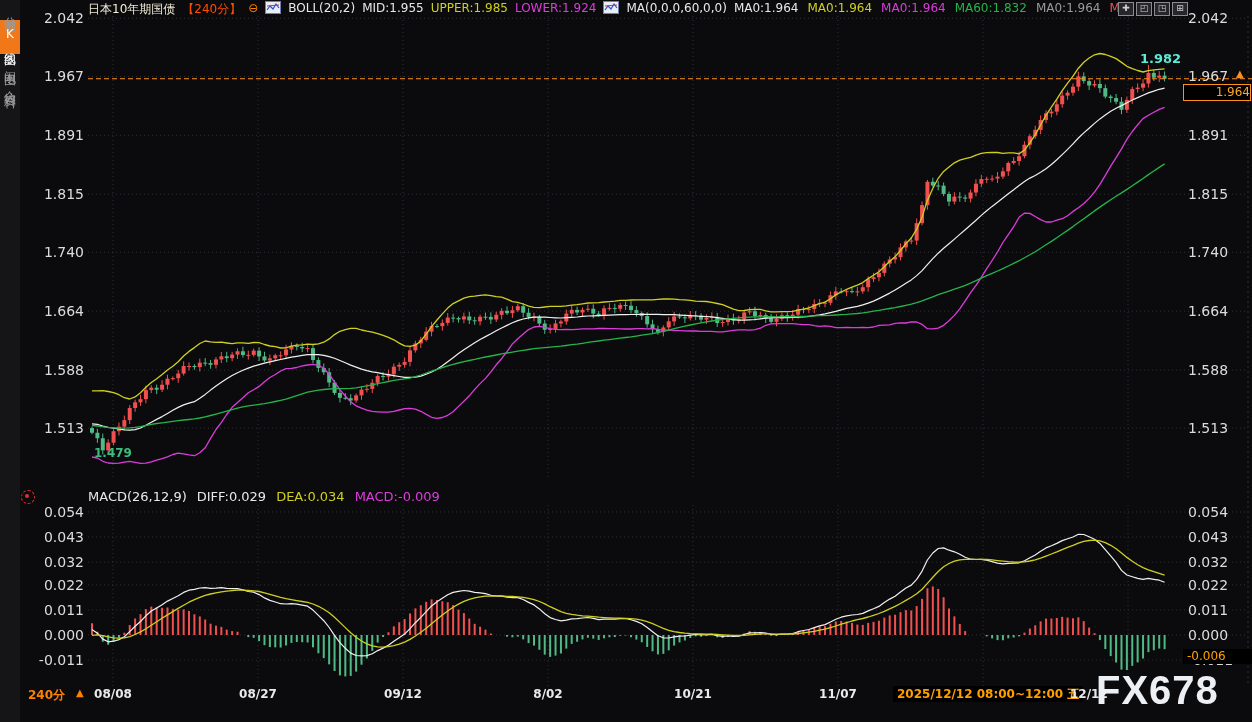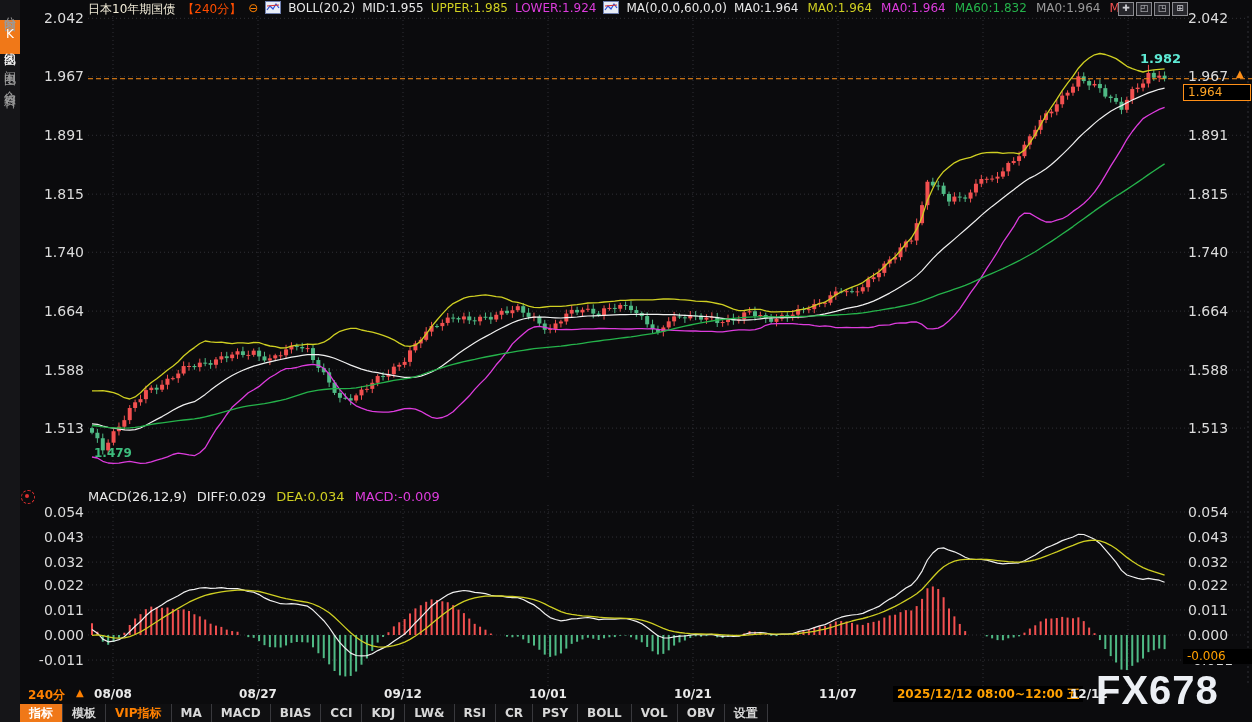--- a/index.html
+++ b/index.html
@@ -30,21 +30,21 @@
   .tick.left{width:58px;text-align:right;}
   
   #macd-header{position:absolute;left:88px;top:489px;display:flex;gap:10px;font-size:13px;z-index:4;white-space:nowrap;}
   #macd-target{position:absolute;left:21px;top:490px;width:12px;height:12px;border:1px dashed #e03030;
     border-radius:50%;z-index:4;}
   #macd-target::after{content:"";position:absolute;left:3px;top:3px;width:4px;height:4px;background:#e03030;border-radius:50%;}
   
   #high-label{position:absolute;left:1140px;top:51px;color:#5eead4;font-weight:bold;font-size:13px;z-index:3;}
   #low-label{position:absolute;left:94px;top:446px;color:#3dbd7d;font-weight:bold;font-size:12px;z-index:3;}
   #price-tag{position:absolute;left:1183px;top:84px;width:62px;height:15px;background:#000;
-    border:1px solid #ff9018;color:#ffa526;font-size:12px;line-height:15px;padding-left:4px;z-index:4;}
+    border:1px solid #ff9018;color:#ffa526;font-size:12px;line-height:15px;padding-left:4px;z-index:4;text-align:right;}
   #price-arrow{position:absolute;left:1236px;top:68px;color:#ff9018;font-size:10px;z-index:4;}
   #macd-tag{position:absolute;left:1183px;top:649px;width:66px;height:15px;background:#000;
     color:#ffa000;font-size:12px;line-height:15px;padding-left:4px;z-index:4;}
   
   #time-axis{position:absolute;left:0;top:686px;width:1252px;height:18px;z-index:3;font-size:12px;}
   #period-label{position:absolute;left:28px;top:1px;color:#ff8000;font-weight:bold;}
   #period-arrow{position:absolute;left:76px;top:1px;color:#ff8000;font-size:10px;}
   .date-label{position:absolute;top:1px;width:60px;text-align:center;color:#eaeaea;font-weight:bold;}
   #session-box{position:absolute;left:893px;top:0;height:16px;background:#000;color:#ffa000;
     font-weight:bold;padding:0 4px;line-height:16px;white-space:nowrap;}
@@ -818,39 +818,21 @@
     </div>
 
   <div id="time-axis">
     <span id="period-label">240分</span>
     <span id="period-arrow">▲</span>
     <span id="session-box">2025/12/12 08:00~12:00 五</span>
     <span id="last-date">12/12</span>
   <span class="date-label" style="left: 83px;">08/08</span>
       <span class="date-label" style="left: 228px;">08/27</span>
       <span class="date-label" style="left: 373px;">09/12</span>
-      <span class="date-label" style="left: 518px;">10/01</span>
+      <span class="date-label" style="left: 518px;">8/02</span>
       <span class="date-label" style="left: 663px;">10/21</span>
       <span class="date-label" style="left: 808px;">11/07</span>
     </div>
 
-  <div id="toolbar">
-      <div class="tb-item active">指标</div>
-      <div class="tb-item">模板</div>
-      <div class="tb-item vip">VIP指标</div>
-      <div class="tb-item">MA</div>
-      <div class="tb-item">MACD</div>
-      <div class="tb-item">BIAS</div>
-      <div class="tb-item">CCI</div>
-      <div class="tb-item">KDJ</div>
-      <div class="tb-item">LW&amp;</div>
-      <div class="tb-item">RSI</div>
-      <div class="tb-item">CR</div>
-      <div class="tb-item">PSY</div>
-      <div class="tb-item">BOLL</div>
-      <div class="tb-item">VOL</div>
-      <div class="tb-item">OBV</div>
-      <div class="tb-item">设置</div>
-    </div>
 
   <div id="watermark">FX678</div>
 
 </div>
 
 </body></html>

